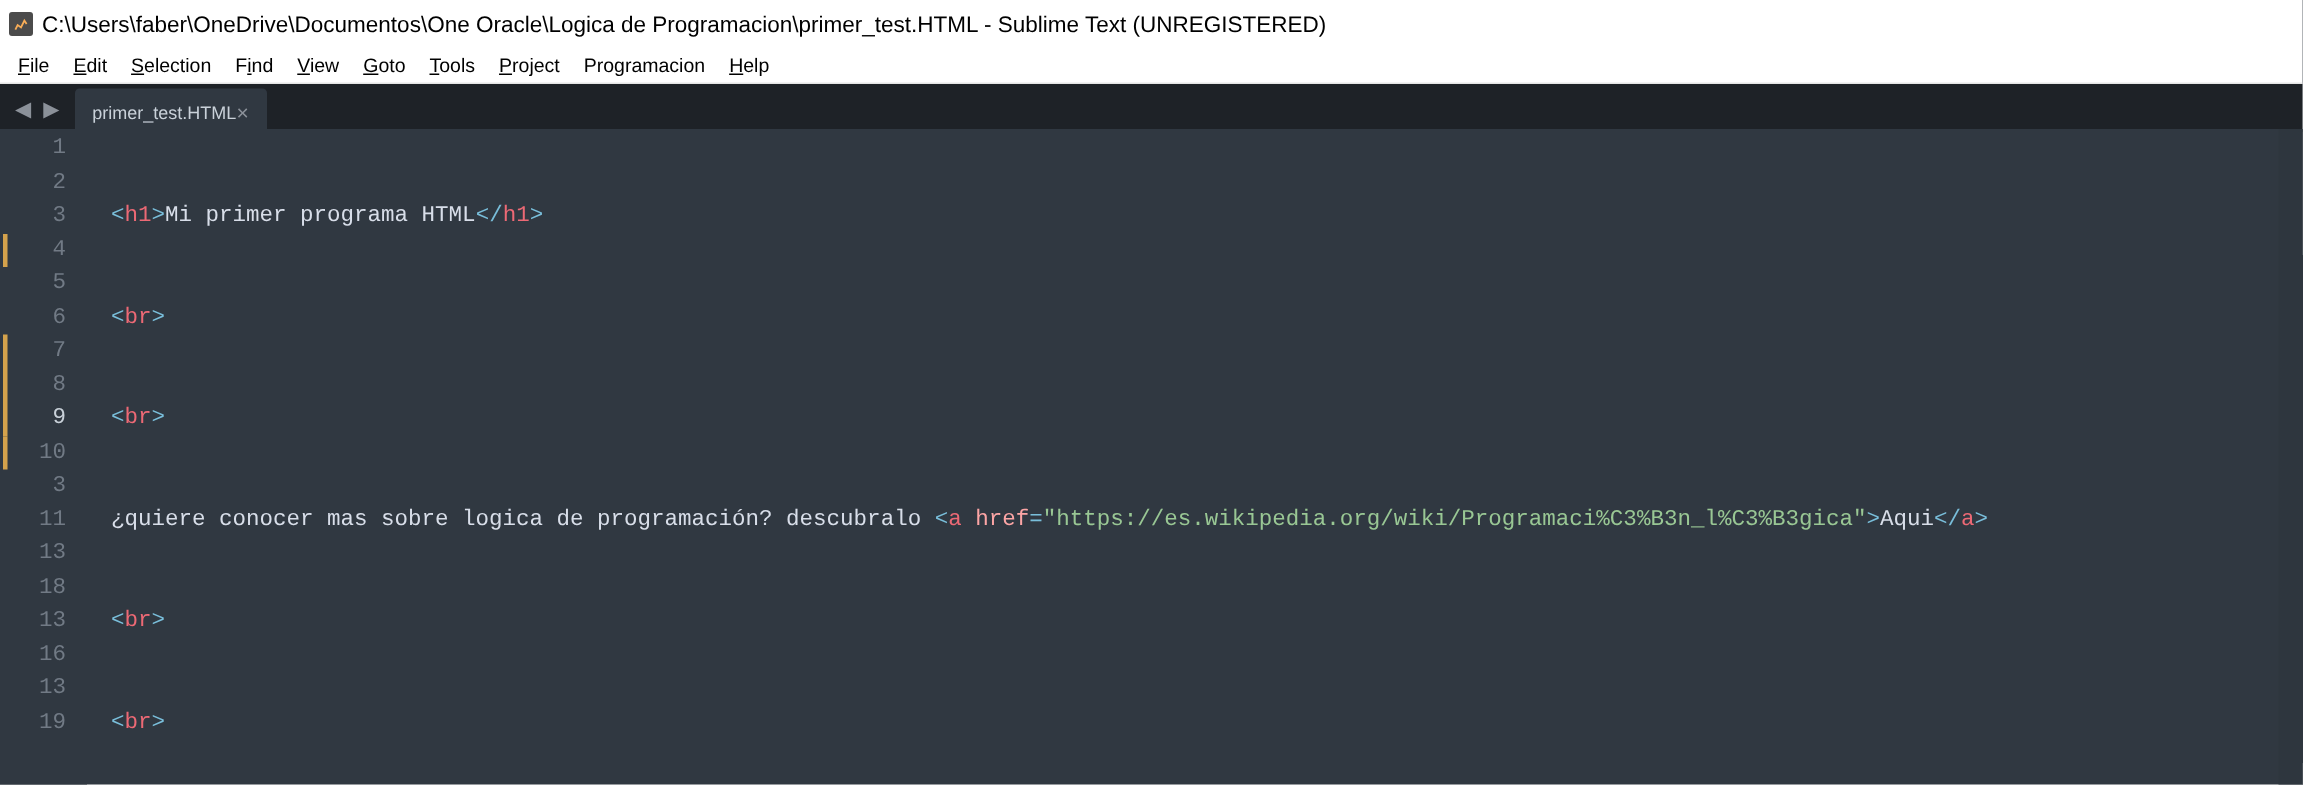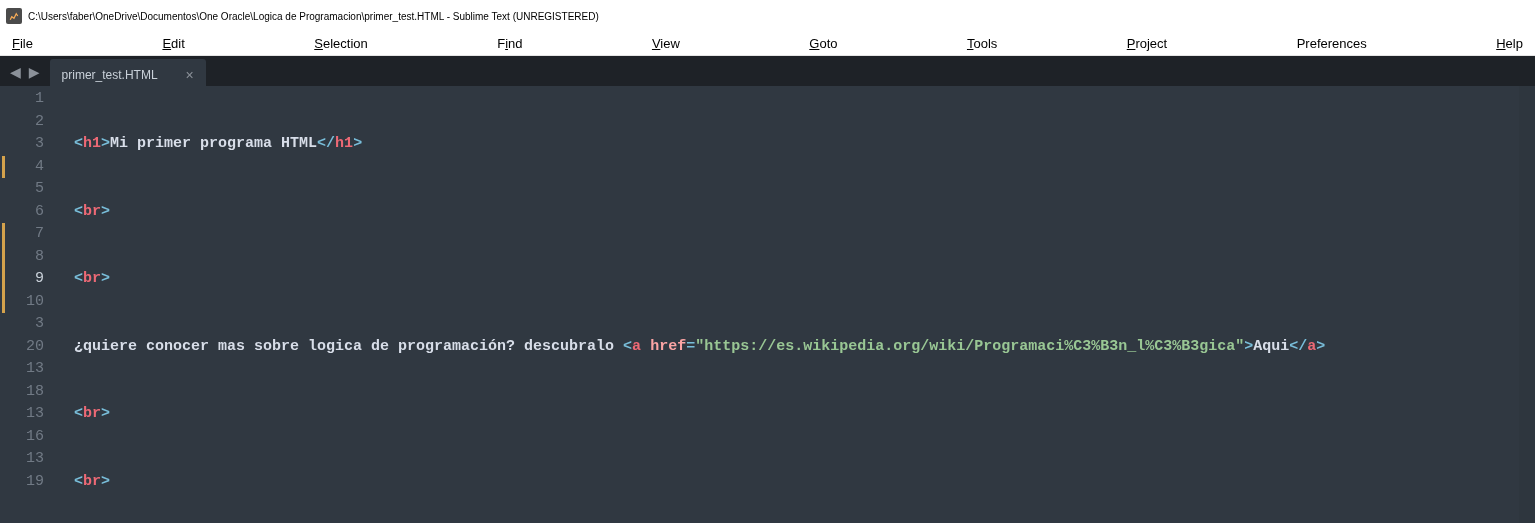--- a/index.html
+++ b/index.html
@@ -12,21 +12,21 @@
     overflow: hidden;
     user-select: none;
   }
   .title-bar {
     height: 30px;
     background: #ffffff;
     display: flex;
     align-items: center;
     padding: 16px 6px;
     color: #000;
-    font-size: 10px;
+    font-size: 15px;
   }
   .title-bar .logo {
     width: 16px;
     height: 16px;
     background: #4b4b4b;
     display: flex;
     align-items: center;
     justify-content: center;
     margin-right: 6px;
     border-radius: 2px;
@@ -34,21 +34,20 @@
   .title-bar .logo svg { width:12px; height:12px; }
   .menu-bar {
     height: 24px;
     background: #ffffff;
     display: flex;
     align-items: center;
     padding: 0 4px;
     font-size: 13px;
     color: #000;
     border-bottom: 1px solid #e5e5e5;
-    justify-content: space-between;
   }
   .menu-item {
     padding: 2px 8px;
     cursor: default;
   }
   .menu-item .ul { text-decoration: underline; }
   .tab-bar {
     height: 32px;
     background: #1e2227;
     display: flex;
@@ -63,21 +62,20 @@
   .arrow {
     color: #8b9199;
     font-size: 14px;
     padding: 0 2px;
   }
   .tab {
     display: flex;
     align-items: center;
     background: #303841;
     padding: 16px 12px;
-    gap: 28px;
     color: #c9d1d9;
     font-size: 12px;
     border-top-left-radius: 3px;
     border-top-right-radius: 3px;
     margin-top: 3px;
   }
   .tab .close { color: #8b9199; font-size: 14px; }
   .editor {
     display: flex;
     position: absolute;
@@ -113,21 +111,21 @@
   }
   .gutter .ln.active { color: #c9d1d9; }
   .code {
     flex: 1;
     padding-top: 2px;
     padding-left: 16px;
     white-space: pre;
     color: #d8dee9;
     position: relative;
   }
-  .code .line { height: 22.5px; font-weight: bold; }
+  .code .line { height: 22.5px; }
   .punc  { color: #79beda; }
   .tagn  { color: #ec6975; }
   .txt   { color: #d8dee9; }
   .attr  { color: #fca5a5; }
   .str   { color: #99c794; }
   .minimap-scroll {
     position: absolute;
     right: 0;
     top: 86px;
     width: 16px;
@@ -149,21 +147,21 @@
 
 <div class="menu-bar">
   <div class="menu-item"><span class="ul">F</span>ile</div>
   <div class="menu-item"><span class="ul">E</span>dit</div>
   <div class="menu-item"><span class="ul">S</span>election</div>
   <div class="menu-item">F<span class="ul">i</span>nd</div>
   <div class="menu-item"><span class="ul">V</span>iew</div>
   <div class="menu-item"><span class="ul">G</span>oto</div>
   <div class="menu-item"><span class="ul">T</span>ools</div>
   <div class="menu-item"><span class="ul">P</span>roject</div>
-  <div class="menu-item">Preferences</div>
+  <div class="menu-item">Programacion</div>
   <div class="menu-item"><span class="ul">H</span>elp</div>
 </div>
 
 <div class="tab-bar">
   <div class="nav-arrows">
     <span class="arrow">◀</span>
     <span class="arrow">▶</span>
   </div>
   <div class="tab">
     <span>primer_test.HTML</span>
@@ -177,21 +175,21 @@
     <div class="ln">2</div>
     <div class="ln">3</div>
     <div class="ln modified">4</div>
     <div class="ln">5</div>
     <div class="ln">6</div>
     <div class="ln modified">7</div>
     <div class="ln modified">8</div>
     <div class="ln modified active">9</div>
     <div class="ln modified">10</div>
     <div class="ln">3</div>
-    <div class="ln">20</div>
+    <div class="ln">11</div>
     <div class="ln">13</div>
     <div class="ln">18</div>
     <div class="ln">13</div>
     <div class="ln">16</div>
     <div class="ln">13</div>
     <div class="ln">19</div>
   </div>
 
   <div class="code">
     <div class="line"><span class="punc">&lt;</span><span class="tagn">h1</span><span class="punc">&gt;</span><span class="txt">Mi primer programa HTML</span><span class="punc">&lt;/</span><span class="tagn">h1</span><span class="punc">&gt;</span></div>

